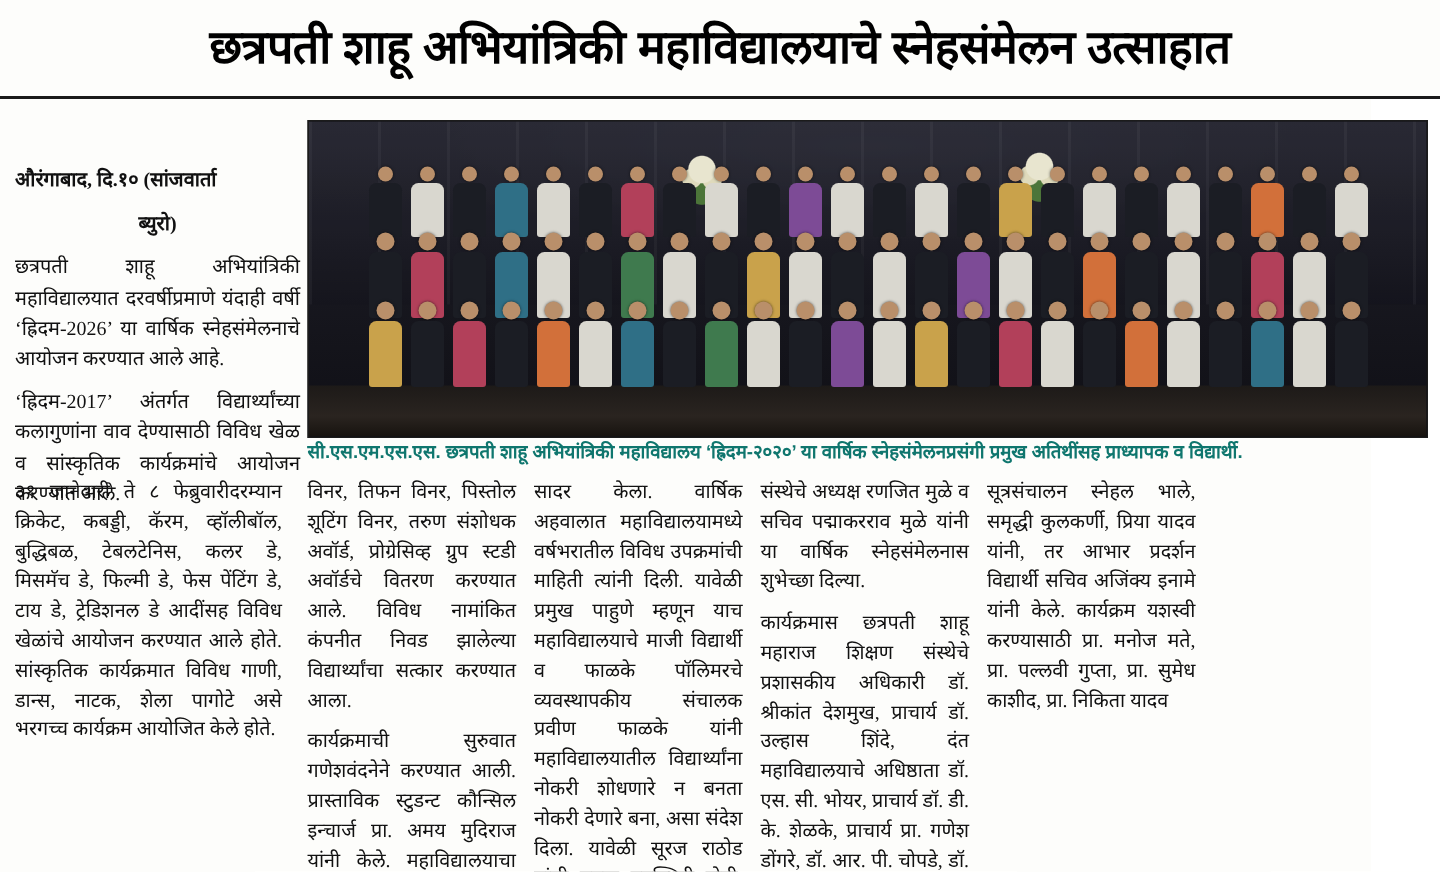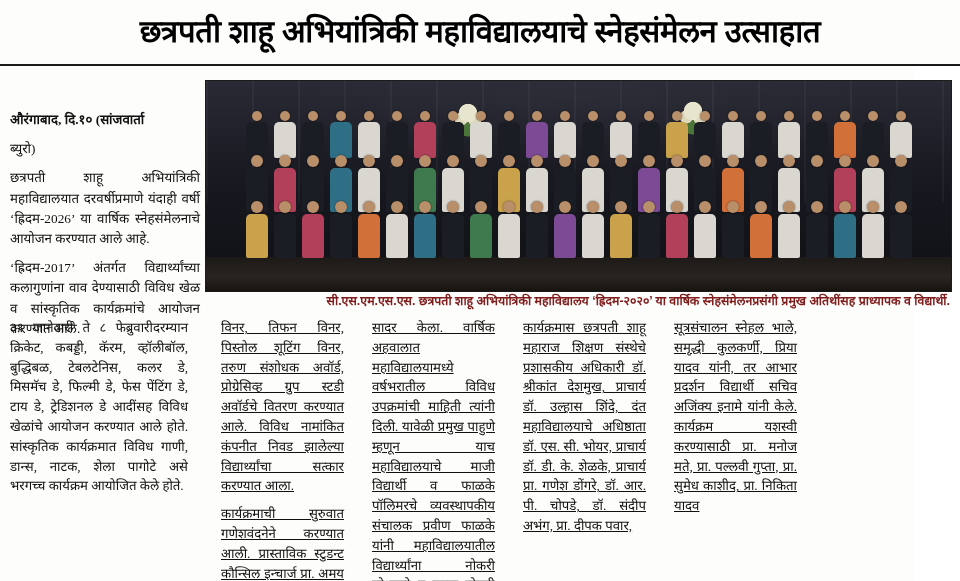--- a/index.html
+++ b/index.html
@@ -61,22 +61,22 @@
     text-justify: inter-word;
     margin-top: 32px;
   }
   .lead-col p {
     margin: 0 0 9px 0;
   }
   .lead-col .dateline {
     font-weight: bold;
   }
   .lead-col .byline {
-    font-weight: normal;
-    text-align: left;
+    font-weight: bold;
+    text-align: center;
   }
 
   
   .photo-box {
     position: absolute;
     left: 205px;
     top: 80px;
     width: 745px;
     height: 210px;
     background: #0c0c10;
@@ -159,41 +159,41 @@
   
   .caption {
     position: absolute;
     left: 205px;
     top: 293px;
     width: 745px;
     font-family: "Liberation Sans", "DejaVu Sans", sans-serif;
     font-weight: bold;
     font-size: 12.4px;
     line-height: 1.35;
-    color: #7f1d1d;
-    text-align: right;
+    color: #0f766e;
+    text-align: left;
   }
 
   
   .cols {
     position: absolute;
     left: 205px;
     top: 318px;
     width: 748px;
     display: flex;
     gap: 12px;
   }
   .col {
     width: 139px;
     font-size: 13.2px;
     line-height: 1.5;
     text-align: justify;
     text-justify: inter-word;
   }
-  .col p { margin: 0 0 8px 16px; text-decoration: underline; }
+  .col p { margin: 0 0 8px 0; }
 
   
   .lead-lower {
     position: absolute;
     left: 10px;
     top: 318px;
     width: 190px;
     font-size: 13.2px;
     line-height: 1.5;
     text-align: justify;
@@ -534,20 +534,21 @@
 
   <div class="cols">
     <div class="col">
       <p>विनर, तिफन विनर, पिस्तोल शूटिंग विनर, तरुण संशोधक अवॉर्ड, प्रोग्रेसिव्ह ग्रुप स्टडी अवॉर्डचे वितरण करण्यात आले. विविध नामांकित कंपनीत निवड झालेल्या विद्यार्थ्यांचा सत्कार करण्यात आला.</p>
       <p>कार्यक्रमाची सुरुवात गणेशवंदनेने करण्यात आली. प्रास्ताविक स्टुडन्ट कौन्सिल इन्चार्ज प्रा. अमय मुदिराज यांनी केले. महाविद्यालयाचा वार्षिक अहवाल प्राचार्य डॉ. उल्हास शिंदे यांनी</p>
     </div>
     <div class="col">
       <p>सादर केला. वार्षिक अहवालात महाविद्यालयामध्ये वर्षभरातील विविध उपक्रमांची माहिती त्यांनी दिली. यावेळी प्रमुख पाहुणे म्हणून याच महाविद्यालयाचे माजी विद्यार्थी व फाळके पॉलिमरचे व्यवस्थापकीय संचालक प्रवीण फाळके यांनी महाविद्यालयातील विद्यार्थ्यांना नोकरी शोधणारे न बनता नोकरी देणारे बना, असा संदेश दिला. यावेळी सूरज राठोड यांची प्रमुख उपस्थिती होती. छत्रपती शाहू महाराज शिक्षण</p>
     </div>
     <div class="col">
+      <p>संस्थेचे अध्यक्ष रणजित मुळे व सचिव पद्माकरराव मुळे यांनी या वार्षिक स्नेहसंमेलनास शुभेच्छा दिल्या.</p>
       <p>कार्यक्रमास छत्रपती शाहू महाराज शिक्षण संस्थेचे प्रशासकीय अधिकारी डॉ. श्रीकांत देशमुख, प्राचार्य डॉ. उल्हास शिंदे, दंत महाविद्यालयाचे अधिष्ठाता डॉ. एस. सी. भोयर, प्राचार्य डॉ. डी. के. शेळके, प्राचार्य प्रा. गणेश डोंगरे, डॉ. आर. पी. चोपडे, डॉ. संदीप अभंग, प्रा. दीपक पवार,</p>
     </div>
     <div class="col">
       <p>सूत्रसंचालन स्नेहल भाले, समृद्धी कुलकर्णी, प्रिया यादव यांनी, तर आभार प्रदर्शन विद्यार्थी सचिव अजिंक्य इनामे यांनी केले. कार्यक्रम यशस्वी करण्यासाठी प्रा. मनोज मते, प्रा. पल्लवी गुप्ता, प्रा. सुमेध काशीद, प्रा. निकिता यादव</p>
     </div>
   </div>
 
 </div>
 
 </body></html>

